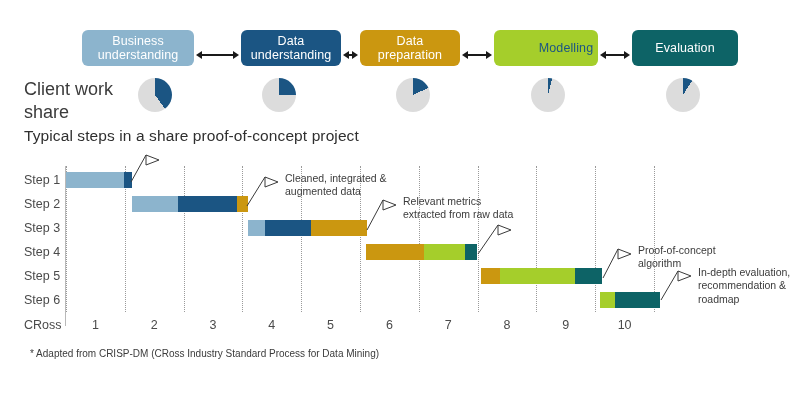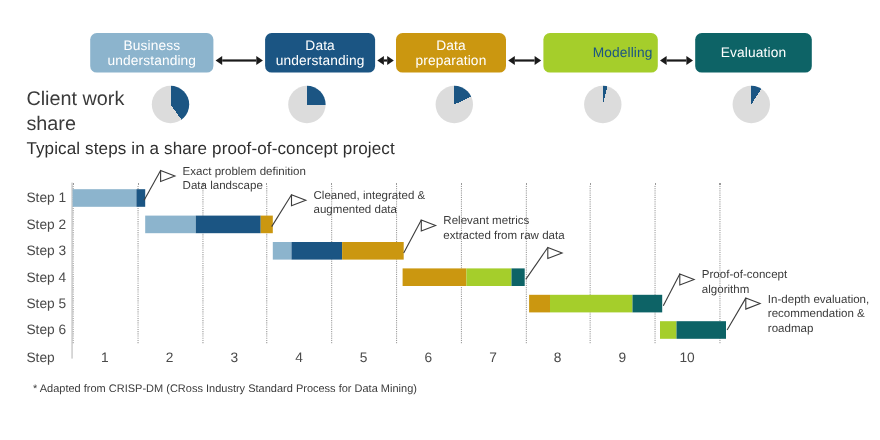--- a/index.html
+++ b/index.html
@@ -175,41 +175,39 @@
       <div class="bar-seg" style="left: 365.88px; width: 58.212px; top: 84px; background: rgb(203, 151, 16);"></div>
       <div class="bar-seg" style="left: 424.092px; width: 40.572px; top: 84px; background: rgb(165, 206, 43);"></div>
       <div class="bar-seg" style="left: 464.664px; width: 12.348px; top: 84px; background: rgb(13, 99, 102);"></div>
       <div class="row-label" style="top: 109px;">Step 5</div>
       <div class="bar-seg" style="left: 481.128px; width: 18.816px; top: 108px; background: rgb(203, 151, 16);"></div>
       <div class="bar-seg" style="left: 499.944px; width: 75.264px; top: 108px; background: rgb(165, 206, 43);"></div>
       <div class="bar-seg" style="left: 575.208px; width: 27.048px; top: 108px; background: rgb(13, 99, 102);"></div>
       <div class="row-label" style="top: 133px; text-align: right;">Step 6</div>
       <div class="bar-seg" style="left: 599.904px; width: 15.288px; top: 132px; background: rgb(165, 206, 43);"></div>
       <div class="bar-seg" style="left: 615.192px; width: 44.688px; top: 132px; background: rgb(13, 99, 102);"></div>
-      <div class="week-word" style="top: 158px;">Step</div>
+      <div class="week-word" style="top: 158px;">CRoss</div>
       <div class="week-tick" style="left: 80.4px; top: 158px;">1</div>
       <div class="week-tick" style="left: 139.2px; top: 158px;">2</div>
       <div class="week-tick" style="left: 198px; top: 158px;">3</div>
       <div class="week-tick" style="left: 256.8px; top: 158px;">4</div>
       <div class="week-tick" style="left: 315.6px; top: 158px;">5</div>
       <div class="week-tick" style="left: 374.4px; top: 158px;">6</div>
       <div class="week-tick" style="left: 433.2px; top: 158px;">7</div>
       <div class="week-tick" style="left: 492px; top: 158px;">8</div>
       <div class="week-tick" style="left: 550.8px; top: 158px;">9</div>
       <div class="week-tick" style="left: 609.6px; top: 158px;">10</div>
     </div>
 
   <div class="footnote">* Adapted from CRISP-DM (CRoss Industry Standard Process for Data Mining)</div>
 <div class="callout" style="left: 0px; top: 0px; width: 800px; height: 400px; pointer-events: none;">
       <svg width="800" height="400">
         <path d="M 131 182 L 146 155" stroke="#3b3b3b" stroke-width="1" fill="none"></path>
         <path d="M 146 155 L 159 160 L 146 165 Z" stroke="#3b3b3b" stroke-width="1" fill="none"></path>
       </svg>
-      <div class="flagtext" style="left: 166px; top: 150px;">Exact problem definition
-Data landscape</div>
     </div>
     <div class="callout" style="left: 0px; top: 0px; width: 800px; height: 400px; pointer-events: none;">
       <svg width="800" height="400">
         <path d="M 247 206 L 265 177" stroke="#3b3b3b" stroke-width="1" fill="none"></path>
         <path d="M 265 177 L 278 182 L 265 187 Z" stroke="#3b3b3b" stroke-width="1" fill="none"></path>
       </svg>
       <div class="flagtext" style="left: 285px; top: 172px;">Cleaned, integrated &amp;
 augmented data</div>
     </div>
     <div class="callout" style="left: 0px; top: 0px; width: 800px; height: 400px; pointer-events: none;">

